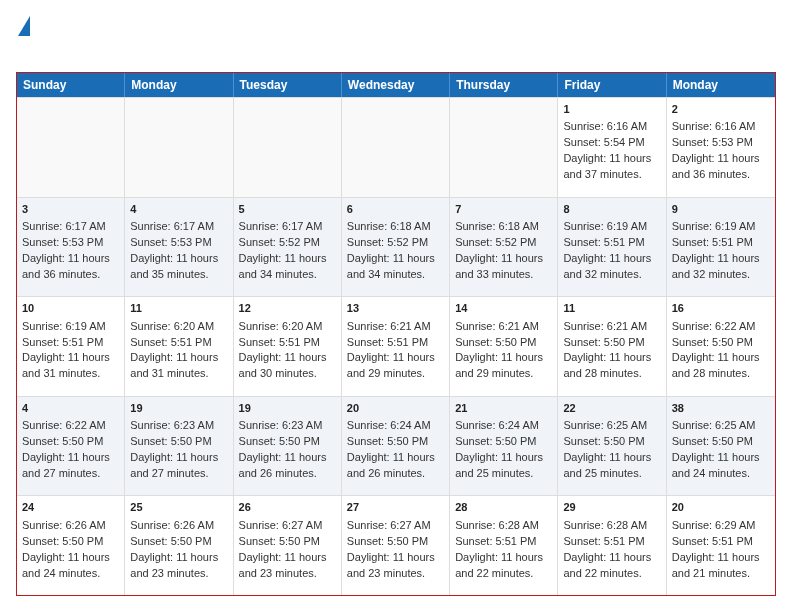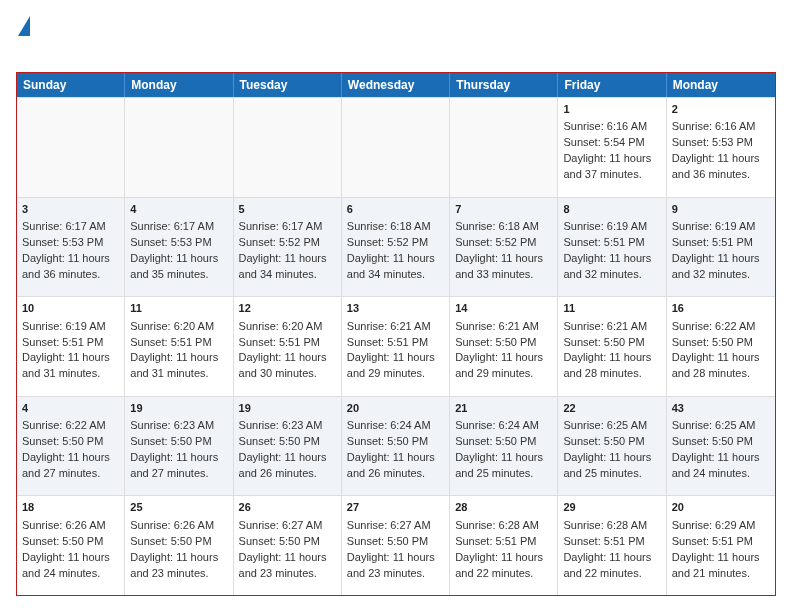--- a/index.html
+++ b/index.html
@@ -234,27 +234,27 @@
           </div>
           <div class="cal-cell alt-row">
             <div class="day-num">21</div>
             <div class="cell-text">Sunrise: 6:24 AM<br>Sunset: 5:50 PM<br>Daylight: 11 hours and 25 minutes.</div>
           </div>
           <div class="cal-cell alt-row">
             <div class="day-num">22</div>
             <div class="cell-text">Sunrise: 6:25 AM<br>Sunset: 5:50 PM<br>Daylight: 11 hours and 25 minutes.</div>
           </div>
           <div class="cal-cell alt-row">
-            <div class="day-num">43</div>
+            <div class="day-num">38</div>
             <div class="cell-text">Sunrise: 6:25 AM<br>Sunset: 5:50 PM<br>Daylight: 11 hours and 24 minutes.</div>
           </div>
         </div>
         <div class="cal-row">
           <div class="cal-cell">
-            <div class="day-num">18</div>
+            <div class="day-num">24</div>
             <div class="cell-text">Sunrise: 6:26 AM<br>Sunset: 5:50 PM<br>Daylight: 11 hours and 24 minutes.</div>
           </div>
           <div class="cal-cell">
             <div class="day-num">25</div>
             <div class="cell-text">Sunrise: 6:26 AM<br>Sunset: 5:50 PM<br>Daylight: 11 hours and 23 minutes.</div>
           </div>
           <div class="cal-cell">
             <div class="day-num">26</div>
             <div class="cell-text">Sunrise: 6:27 AM<br>Sunset: 5:50 PM<br>Daylight: 11 hours and 23 minutes.</div>
           </div>

